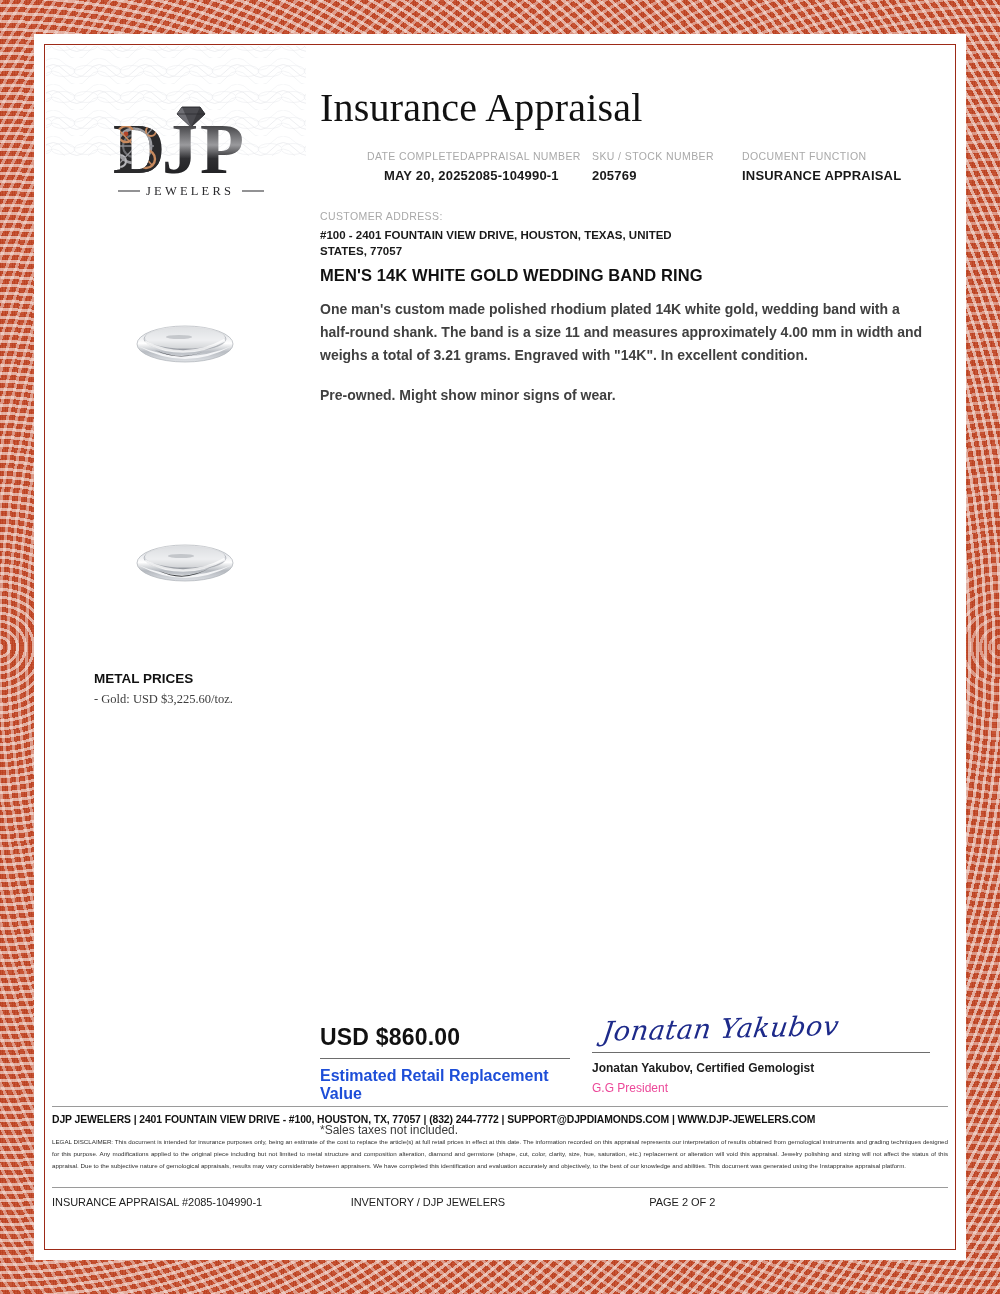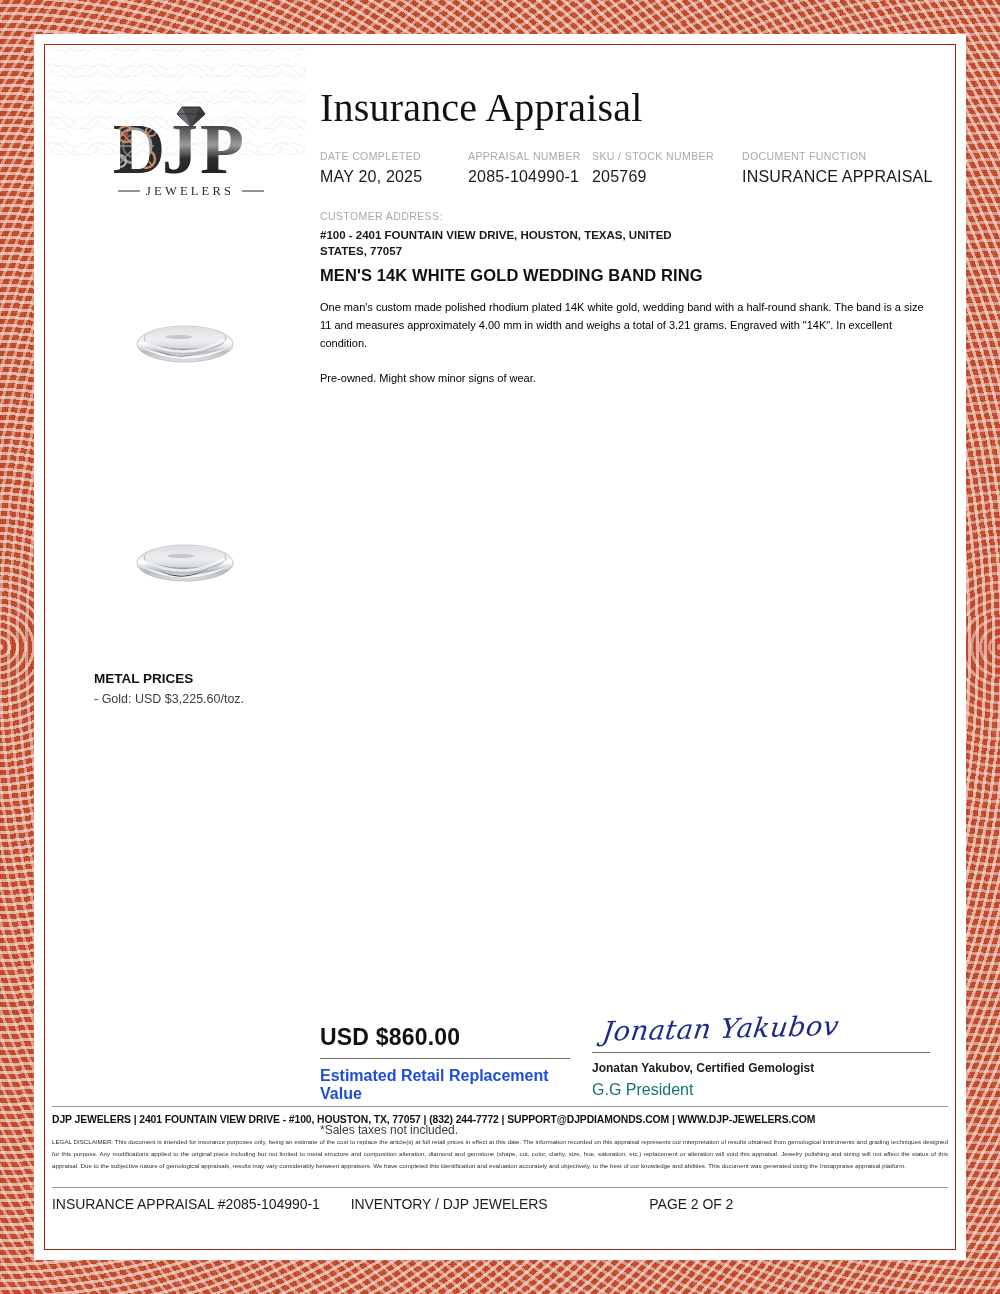--- a/index.html
+++ b/index.html
@@ -91,35 +91,35 @@
     letter-spacing: 0.2px;
   }
 
   .meta-row {
     position: absolute;
     left: 274px; top: 104px;
     width: 610px;
     display: flex;
   }
   .meta-col { flex: 0 0 auto; }
-  .meta-col.c0 { width: 148px; }
+  .meta-col.c0 { width: 148px; text-align: right; }
   .meta-col.c1 { width: 124px; }
   .meta-col.c2 { width: 150px; }
   .meta-col.c3 { width: 180px; }
   .meta-label {
     font-size: 10.5px;
     letter-spacing: .4px;
     color: #a9a9a9;
     text-transform: uppercase;
     margin-bottom: 6px;
     white-space: nowrap;
   }
   .meta-value {
-    font-size: 16px;
-    font-weight: normal;
+    font-size: 13px;
+    font-weight: bold;
     color: #1a1a1a;
     letter-spacing: .2px;
     white-space: nowrap;
   }
 
   .prep-row {
     position: absolute;
     left: 274px; top: 164px;
     width: 610px;
     display: flex;
@@ -138,23 +138,24 @@
     left: 274px; top: 220px;
     font-size: 16.5px;
     font-weight: bold;
     color: #111;
     letter-spacing: .1px;
   }
   .item-desc {
     position: absolute;
     left: 274px; top: 252px;
     width: 608px;
-    font-size: 11px;
-    color: #000000;
+    font-size: 14px;
+    color: #404040;
     line-height: 1.65;
+    font-weight: bold;
   }
   .item-desc p { margin: 0 0 17px 0; }
 
   
   .photo {
     position: absolute;
     background: #ffffff;
     overflow: hidden;
   }
   .photo.p1 { left: 46px; top: 197px; width: 186px; height: 197px; }
@@ -168,20 +169,21 @@
   }
   .metal-heading {
     font-size: 13.5px;
     font-weight: bold;
     color: #111;
     margin-bottom: 6px;
   }
   .metal-line {
     font-size: 12.5px;
     color: #3d3d3d;
+    font-family: Liberation Serif, serif;
   }
 
   
   .value-block { position: absolute; left: 274px; top: 962px; width: 250px; }
   .sign-block  { position: absolute; left: 546px; top: 962px; width: 338px; }
 
   .value-amount {
     font-size: 23px;
     font-weight: bold;
     color: #111;
@@ -210,21 +212,21 @@
     padding-left: 8px;
     line-height: 48px;
     letter-spacing: .5px;
   }
   .sign-name {
     font-size: 12px;
     font-weight: bold;
     color: #1c1c1c;
     margin-bottom: 6px;
   }
-  .sign-role { font-size: 16px; color: #0f766e; }
+  .sign-role { font-size: 12px; color: #ec4899; }
 
   
   .footer-rule {
     position: absolute;
     left: 6px; right: 6px; top: 1060px;
     border-top: 1.1px solid #9a9a9a;
   }
   .footer-contact {
     position: absolute;
     left: 6px; top: 1068px;
@@ -244,21 +246,21 @@
   }
   .bottom-rule {
     position: absolute;
     left: 6px; right: 6px; top: 1141px;
     border-top: 1.1px solid #9a9a9a;
   }
   .bottom-bar {
     position: absolute;
     left: 6px; right: 6px; top: 1150px;
     display: flex;
-    font-size: 14px;
+    font-size: 11px;
     color: #1c1c1c;
     letter-spacing: -0.05px;
   }
   .bb-left { flex: 1; text-align: left; }
   .bb-center { flex: 1; text-align: left; }
   .bb-right { flex: 1; }
 </style>
 </head>
 <body>
 

